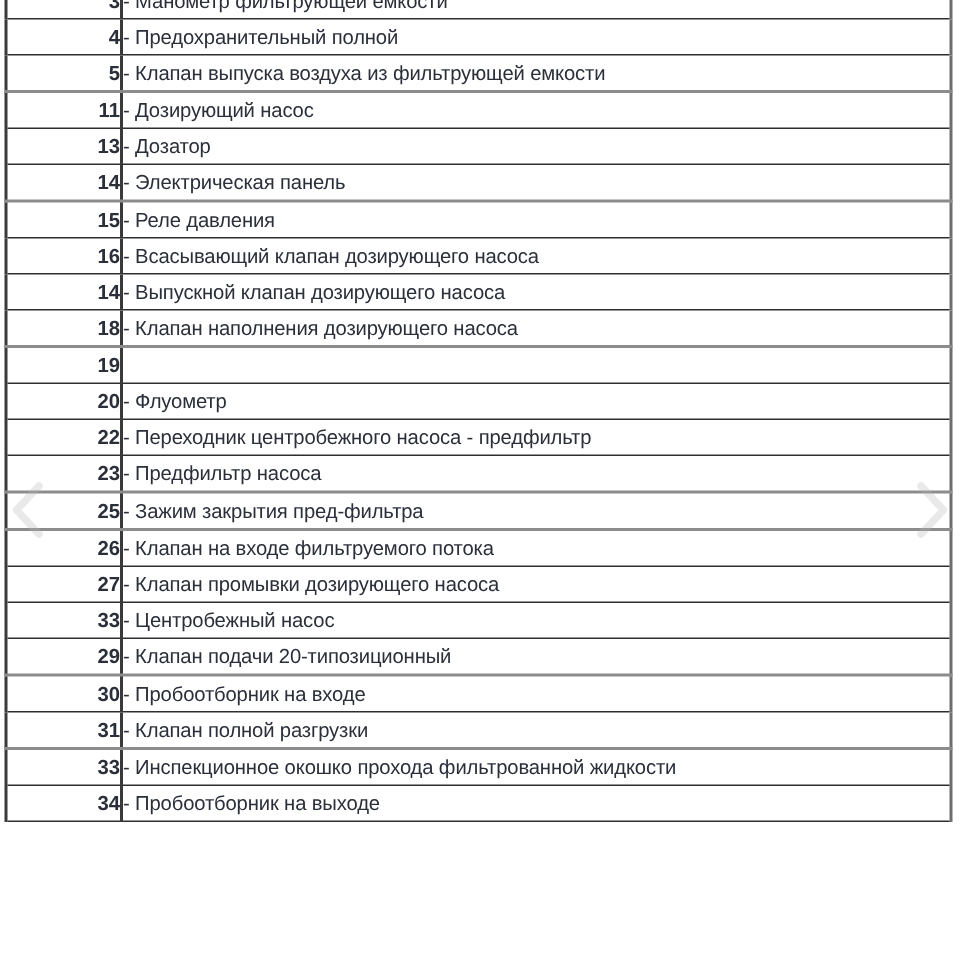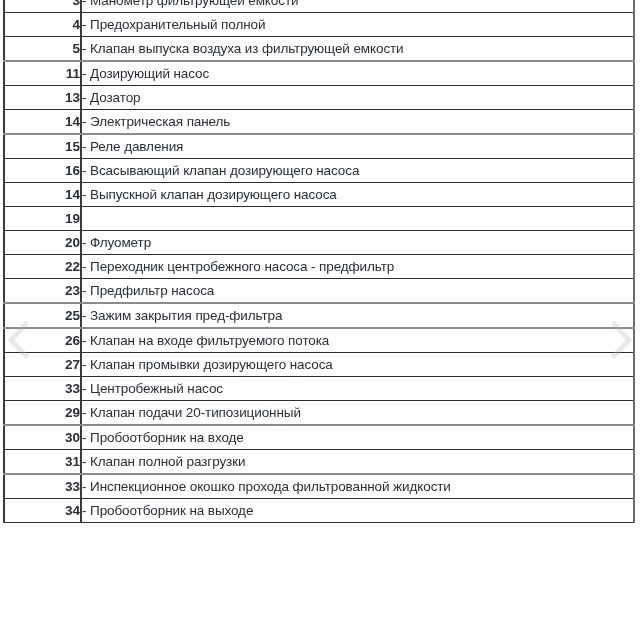--- a/index.html
+++ b/index.html
@@ -132,20 +132,24 @@
             <td class="desc">- Реле давления</td>
           </tr>
           <tr class="rule-dark">
             <td class="num">16</td>
             <td class="desc">- Всасывающий клапан дозирующего насоса</td>
           </tr>
           <tr class="rule-dark">
             <td class="num">14</td>
             <td class="desc">- Выпускной клапан дозирующего насоса</td>
           </tr>
+          <tr class="rule-grey">
+            <td class="num">18</td>
+            <td class="desc">- Клапан наполнения дозирующего насоса</td>
+          </tr>
           <tr class="rule-dark">
             <td class="num">19</td>
             <td class="desc"></td>
           </tr>
           <tr class="rule-dark">
             <td class="num">20</td>
             <td class="desc">- Флуометр</td>
           </tr>
           <tr class="rule-dark">
             <td class="num">22</td>

